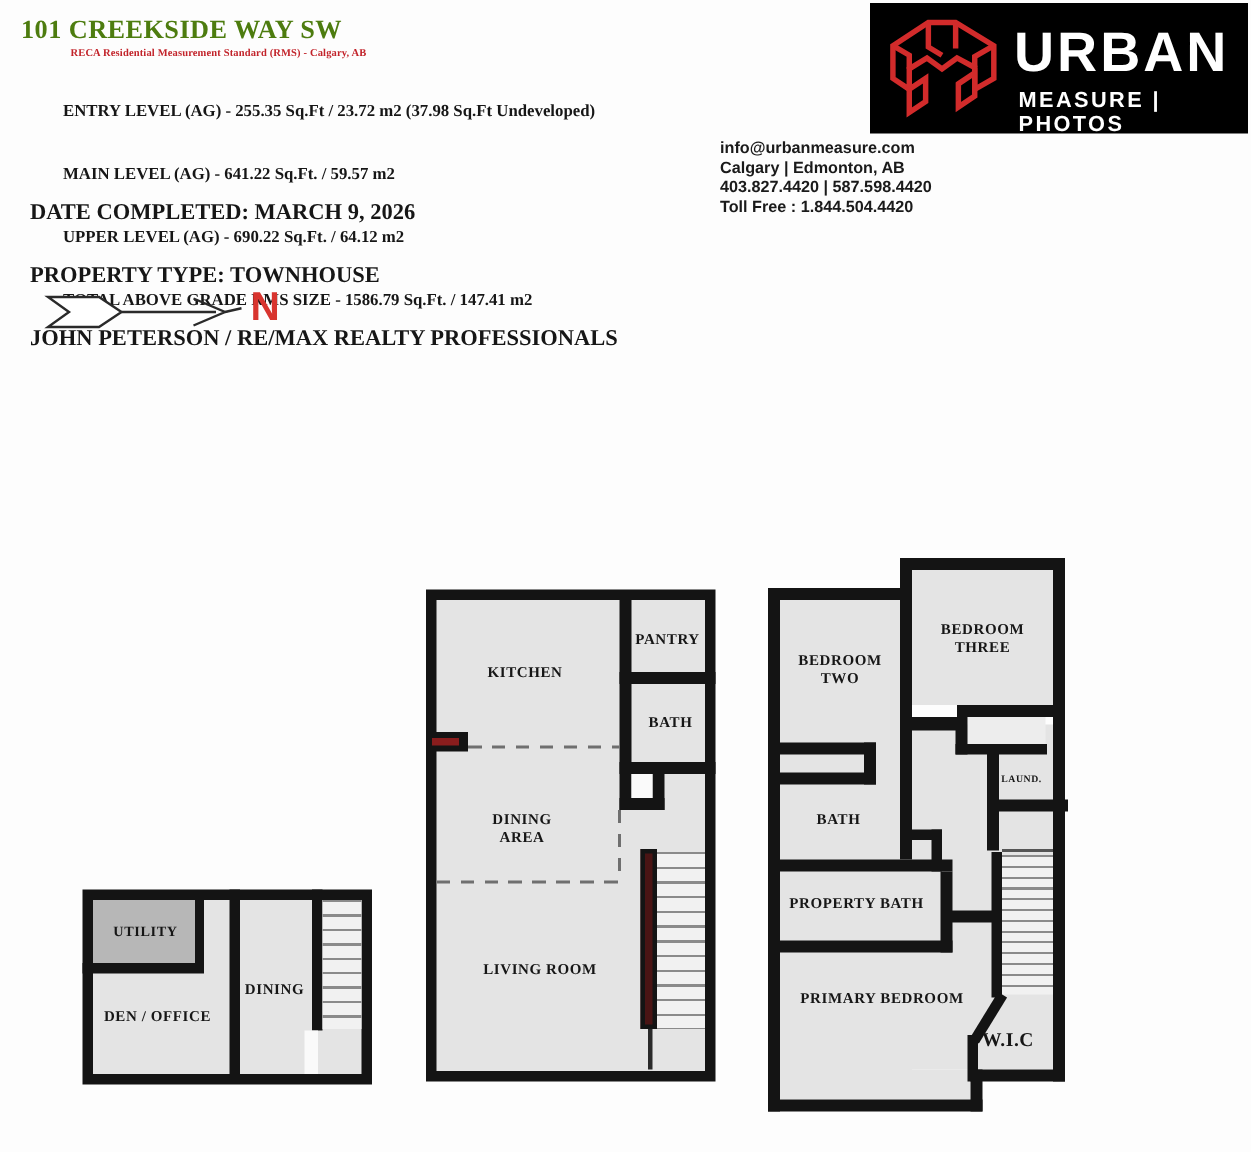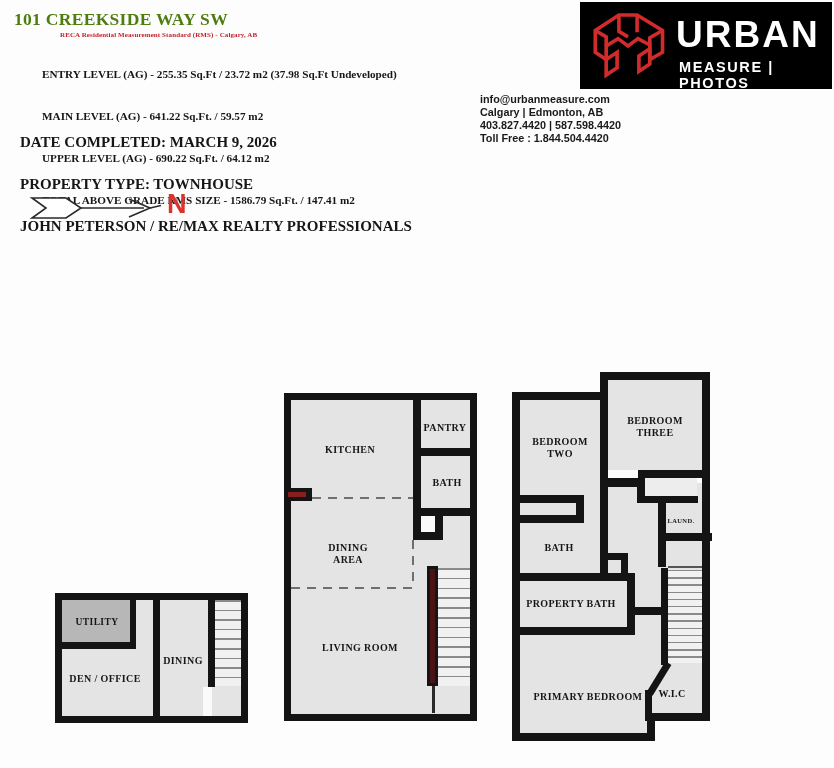--- a/index.html
+++ b/index.html
@@ -1,21 +1,21 @@
 <!DOCTYPE html>
 <html><head>
 <meta charset="utf-8">
 <style>
   html,body{margin:0;padding:0;}
   body{width:834px;height:768px;position:relative;background:#fdfdfd;overflow:hidden;
        font-family:"Liberation Serif",serif;}
   .abs{position:absolute;}
   
   .addr{left:14px;top:9px;font-size:17.5px;font-weight:bold;color:#4d7c0f;letter-spacing:.3px;}
-  .std{left:28px;top:31px;font-size:7px;font-weight:bold;color:#c2232a;letter-spacing:.1px;padding-left:32px;}
+  .std{left:15px;top:31px;font-size:7px;font-weight:bold;color:#c2232a;letter-spacing:.1px;padding-left:32px;}
   .meas{left:14px;top:39px;font-size:11.2px;font-weight:bold;color:#161616;line-height:14px;white-space:pre;margin-left:28px;}
   .dets{left:20px;top:107px;font-size:15px;font-weight:bold;color:#161616;line-height:14px;white-space:pre;}
   
   .logobox{left:580px;top:2px;width:252px;height:87px;background:#000000;}
   .logoname{left:96px;top:14px;font-family:"Liberation Sans",sans-serif;font-size:37px;
             font-weight:bold;color:#ffffff;letter-spacing:2px;line-height:38px;}
   .logotag{left:99px;top:57px;font-family:"Liberation Sans",sans-serif;font-size:14.5px;
            font-weight:bold;color:#ffffff;letter-spacing:1.6px;}
   .contact{left:480px;top:93px;width:338px;text-align:left;
            font-family:"Liberation Sans",sans-serif;font-size:10.8px;font-weight:bold;
@@ -170,15 +170,15 @@
     <div>BEDROOM</div>
     <div>THREE</div>
   </div>
   <div class="lbl lbl2" style="left:48px;top:75px;">
     <div>BEDROOM</div>
     <div>TWO</div>
   </div>
   <div class="lbl" style="left:47px;top:175px;">BATH</div>
   <div class="lbl" style="left:169px;top:148px;font-size:6.5px;">LAUND.</div>
   <div class="lbl" style="left:59px;top:231px;">PROPERTY BATH</div>
-  <div class="lbl" style="left:68px;top:324px;padding-left:16px;">PRIMARY BEDROOM</div>
-  <div class="lbl" style="left:160px;top:321px;font-size:10px;">W.I.C</div>
+  <div class="lbl" style="left:68px;top:294px;padding-left:16px;">PRIMARY BEDROOM</div>
+  <div class="lbl" style="left:160px;top:321px;font-size:13px;">W.I.C</div>
 </div>
 
 </body></html>

